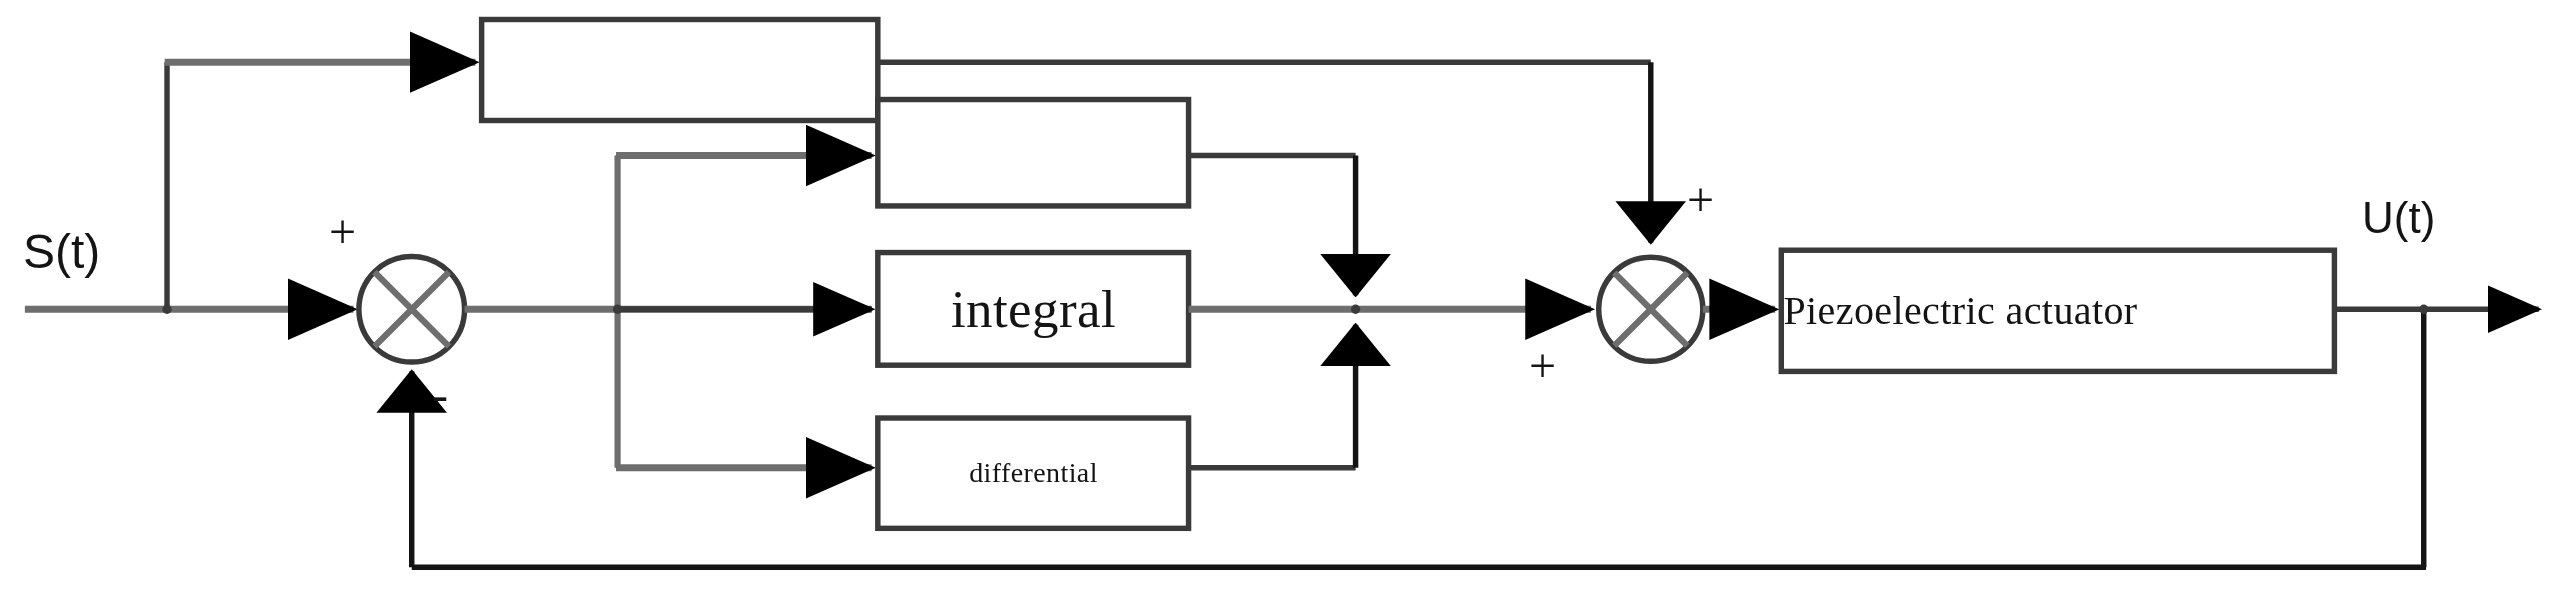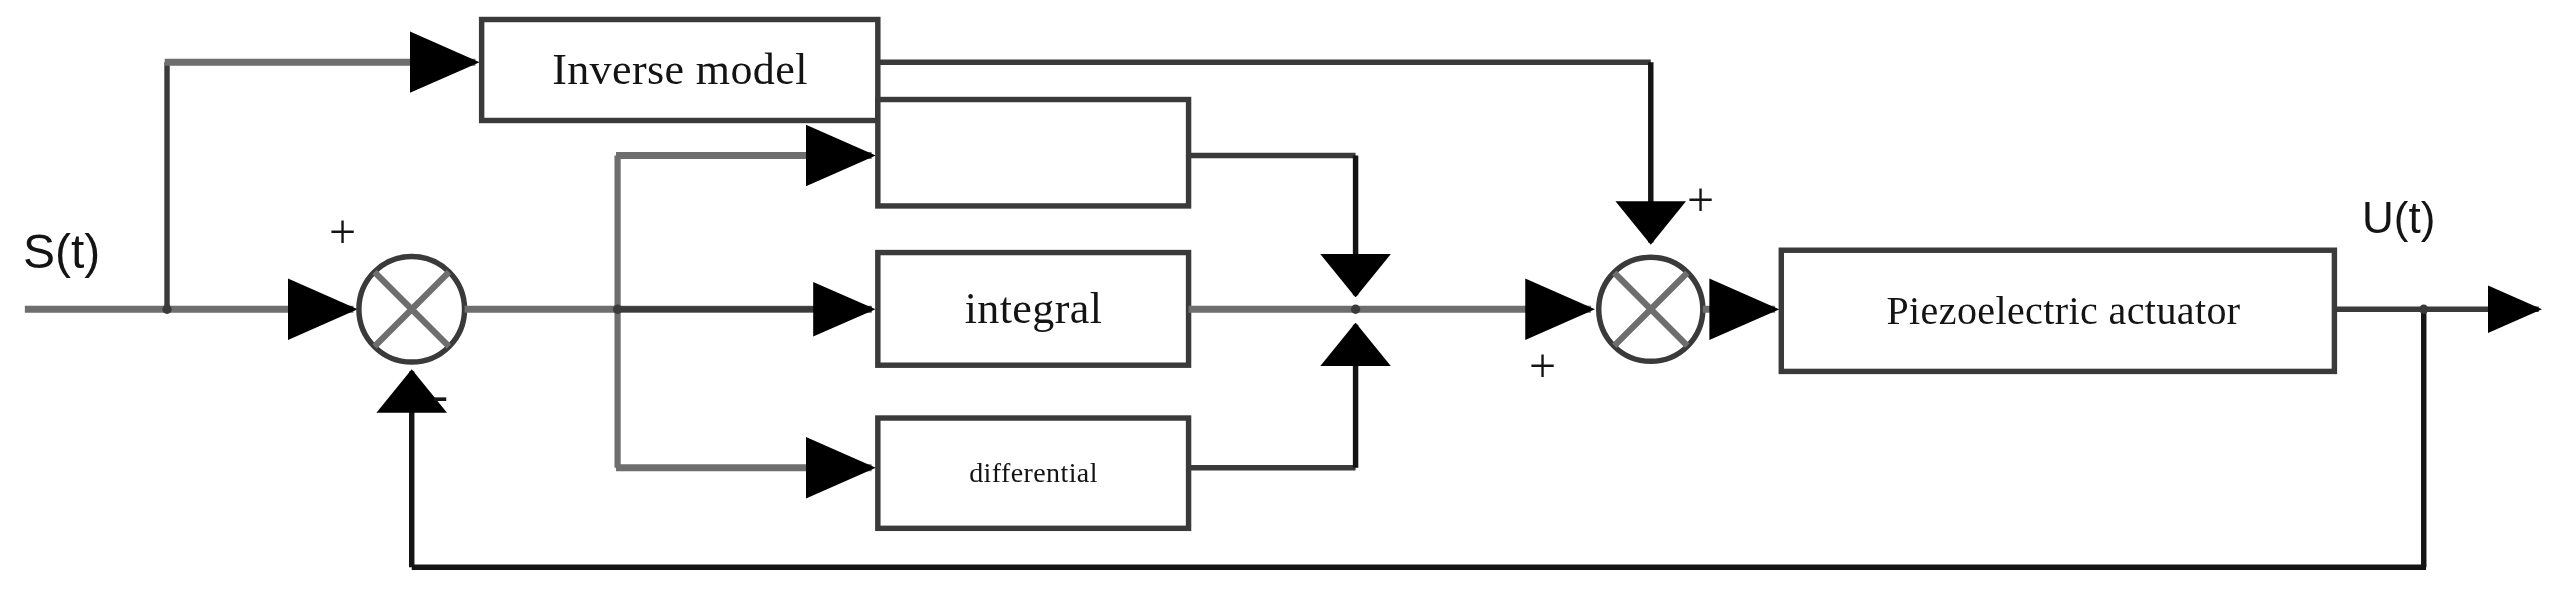--- a/index.html
+++ b/index.html
@@ -34,23 +34,23 @@
     align-items: center;
     justify-content: center;
     font-family: "Liberation Serif", "DejaVu Serif", serif;
     color: #141414;
     white-space: nowrap;
     pointer-events: none;
     letter-spacing: 0.4px;
   }
   .blk-inverse  { left: 482px;  top: 19.4px;  width: 396px; height: 101px; font-size: 44px; }
   .blk-prop     { left: 878px; top: 99px; width: 311px; height: 106px; font-size: 40px; }
-  .blk-integ    { left: 878px; top: 252px; width: 311px; height: 113px; font-size: 44px; }
+  .blk-integ    { left: 878px; top: 252px; width: 311px; height: 113px; font-size: 53px; }
   .blk-diff     { left: 878px; top: 418px; width: 311px; height: 110px; font-size: 28px; }
-  .blk-piezo    { left: 1787px; top: 250px; width: 553px; height: 121px; font-size: 40px; }
+  .blk-piezo    { left: 1684px; top: 250px; width: 553px; height: 121px; font-size: 40px; }
 
   
   .sig-label {
     position: absolute;
     font-family: "Liberation Sans", "DejaVu Sans", sans-serif;
     color: #141414;
     white-space: nowrap;
     pointer-events: none;
   }
   .sig-st { left: 23px;   top: 224px; font-size: 48px; }
@@ -144,21 +144,20 @@
     </g>
 
     <g fill="#3a3a3a">
       <circle cx="215" cy="398" r="6"></circle>
       <circle cx="795" cy="398" r="6"></circle>
       <circle cx="1745" cy="398" r="6"></circle>
       <circle cx="3120" cy="398" r="6"></circle>
     </g>
   </svg>
 
-  <div class="block-label blk-inverse">Inverse model</div>
 
 
   <div class="block-label blk-integ">integral</div>
 
   <div class="block-label blk-diff">differential</div>
 
   <div class="block-label blk-piezo">Piezoelectric actuator</div>
 
   <div class="sig-label sig-st">S(t)</div>
 

